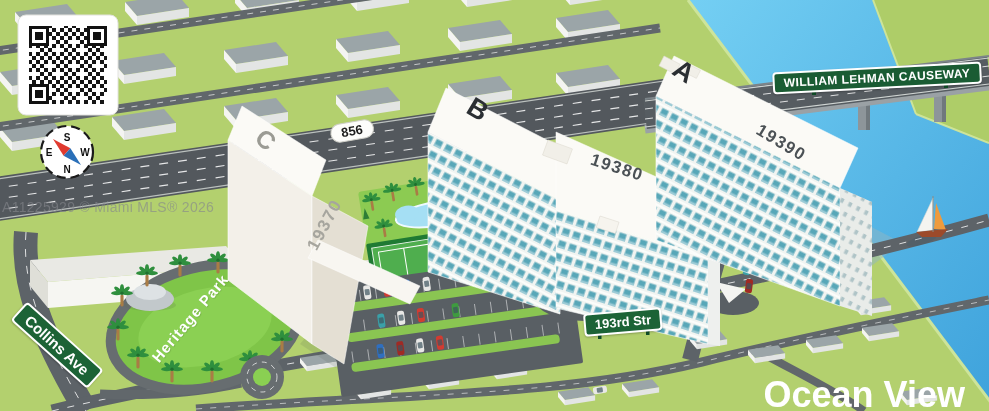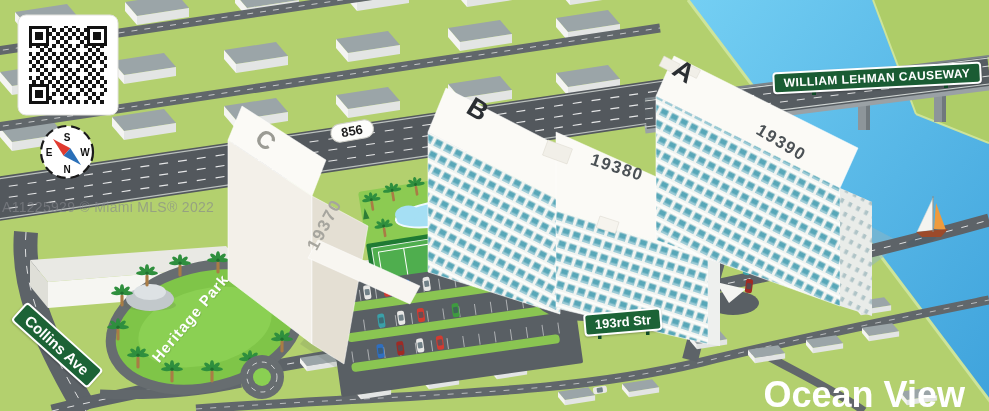--- a/index.html
+++ b/index.html
@@ -372,17 +372,17 @@
 <div class="lbl oval-sign" style="left:352px;top:131px;transform:translate(-50%,-50%) rotate(-10deg);">856</div>
 
 <div class="lbl green-sign" style="left:877px;top:78px;transform:translate(-50%,-50%) rotate(-3deg);font-size:12px;letter-spacing:.4px;background:#1a5c33;">WILLIAM LEHMAN CAUSEWAY</div>
 
 <div class="lbl green-sign" style="left:57px;top:345px;transform:translate(-50%,-50%) rotate(42deg);font-size:15px;">Collins Ave</div>
 
 <div class="lbl green-sign" style="left:623px;top:322px;transform:translate(-50%,-50%) rotate(-5deg);font-size:13px;">193rd Str</div>
 
 <div class="lbl park-label" style="left:190px;top:318px;transform:translate(-50%,-50%) rotate(-50deg);">Heritage Park</div>
 
-<div class="watermark">A11225929 © Miami MLS® 2022</div>
+<div class="watermark">A11225929 © Miami MLS® 2026</div>
 
 <div class="logo">Ocean View</div>
 
 </div>
 
 </body></html>

